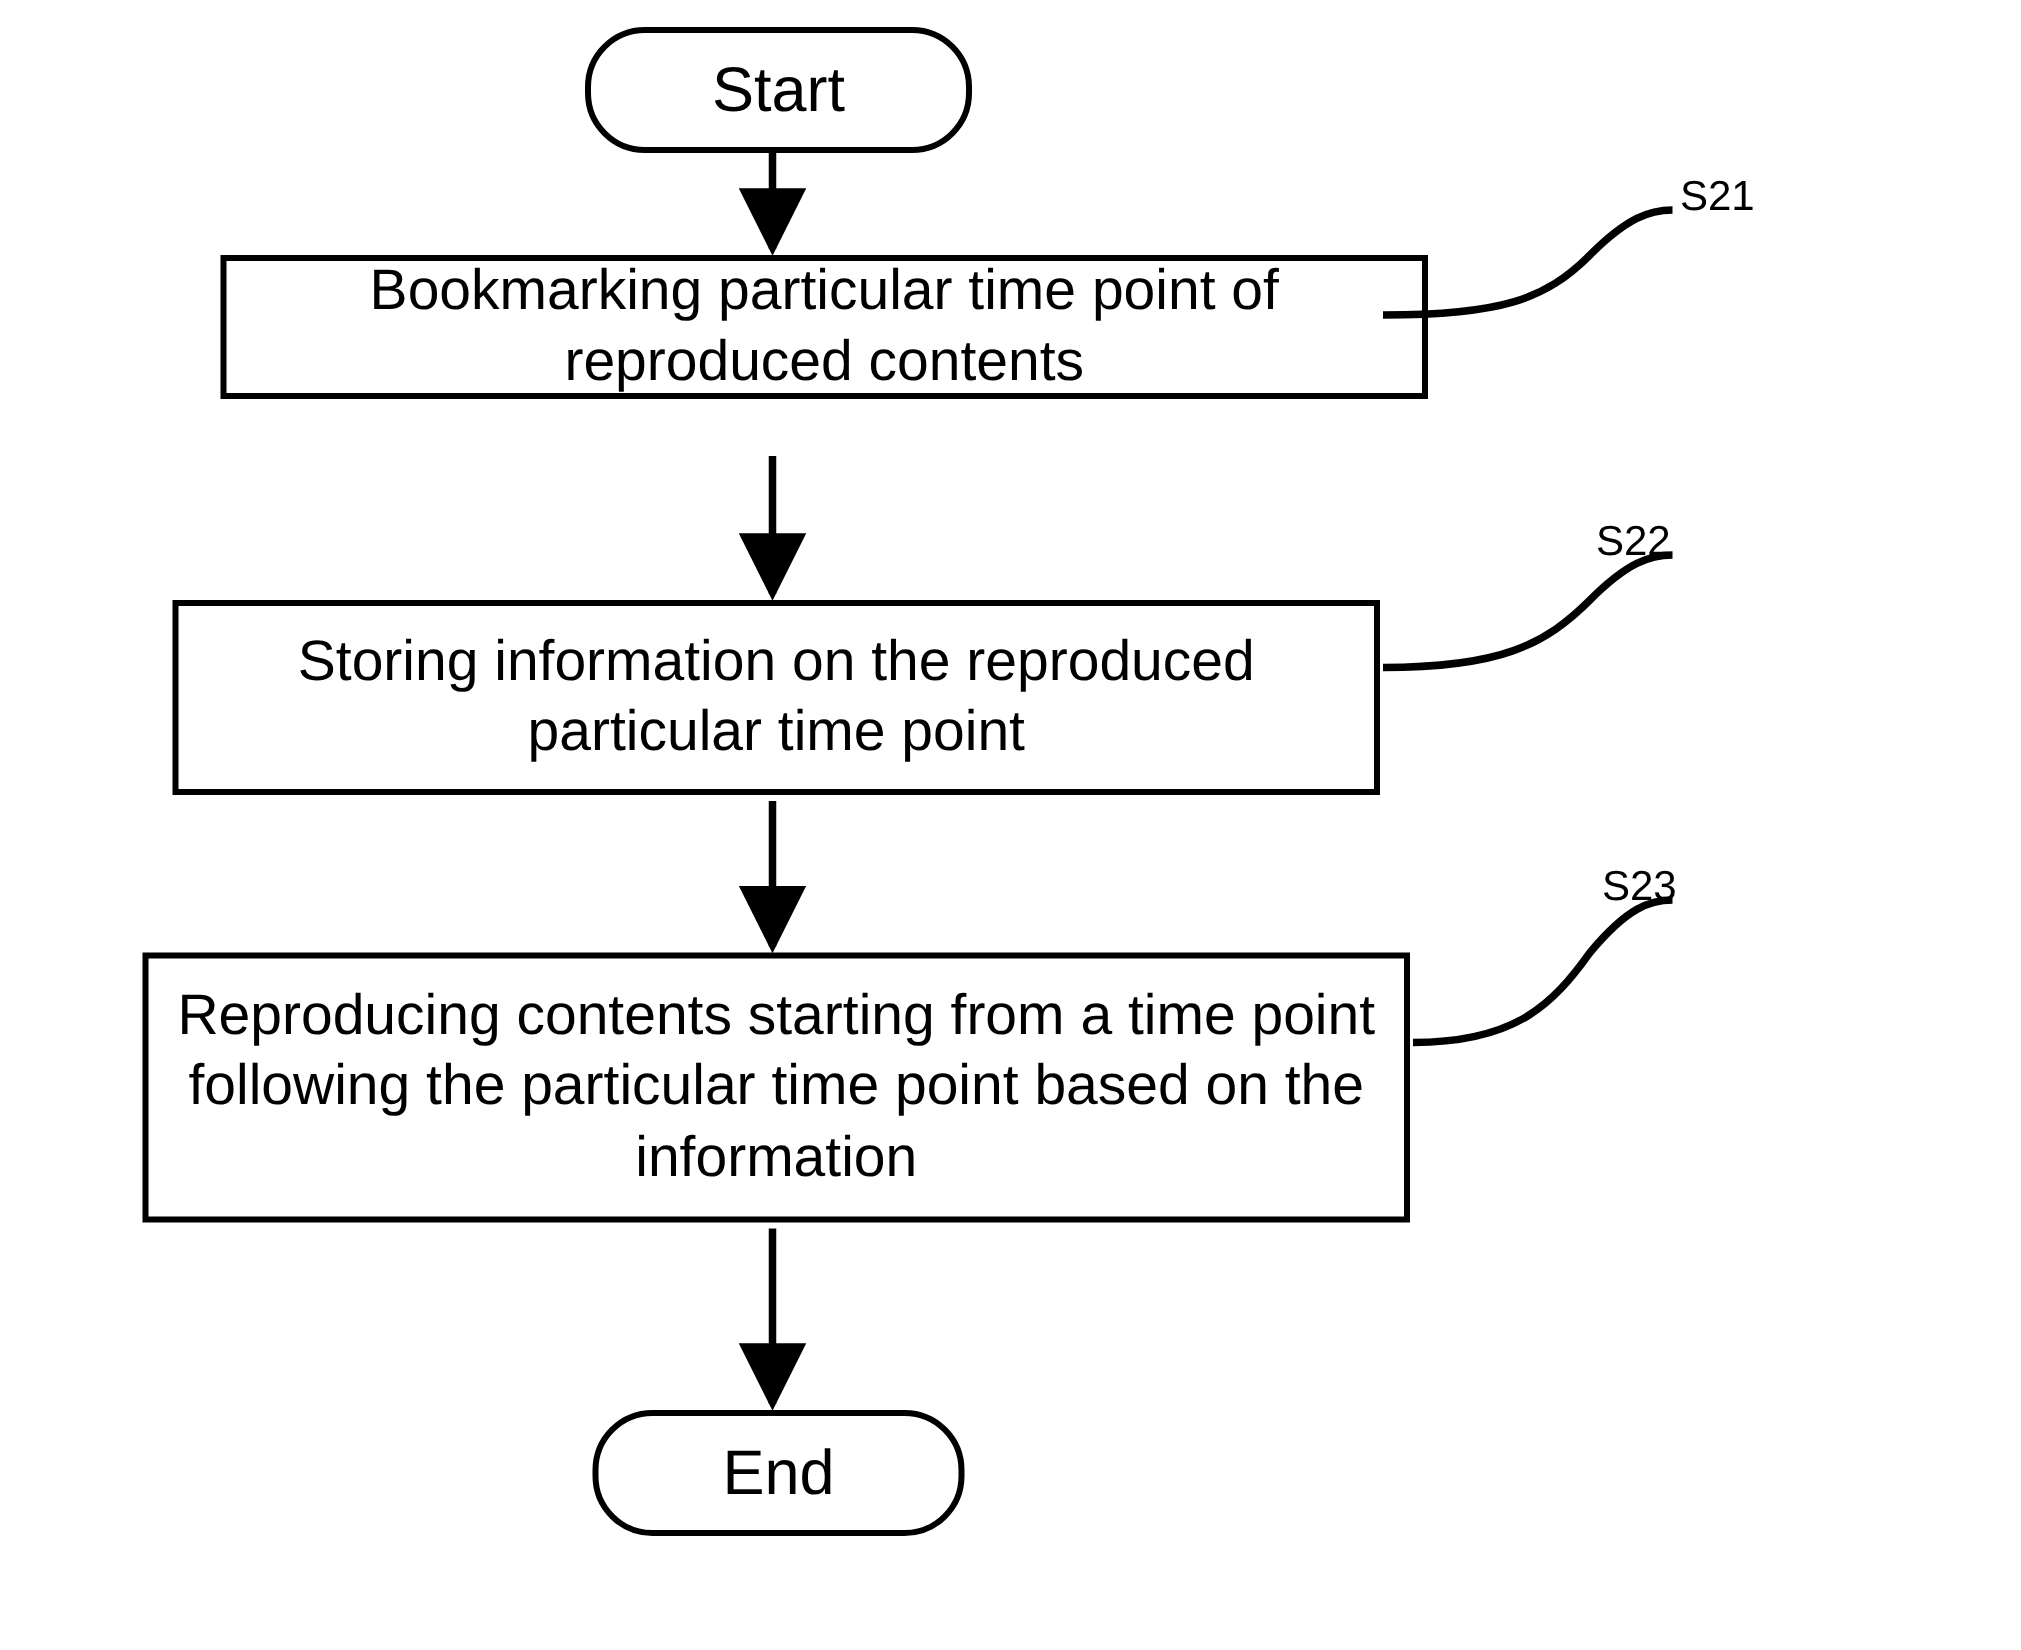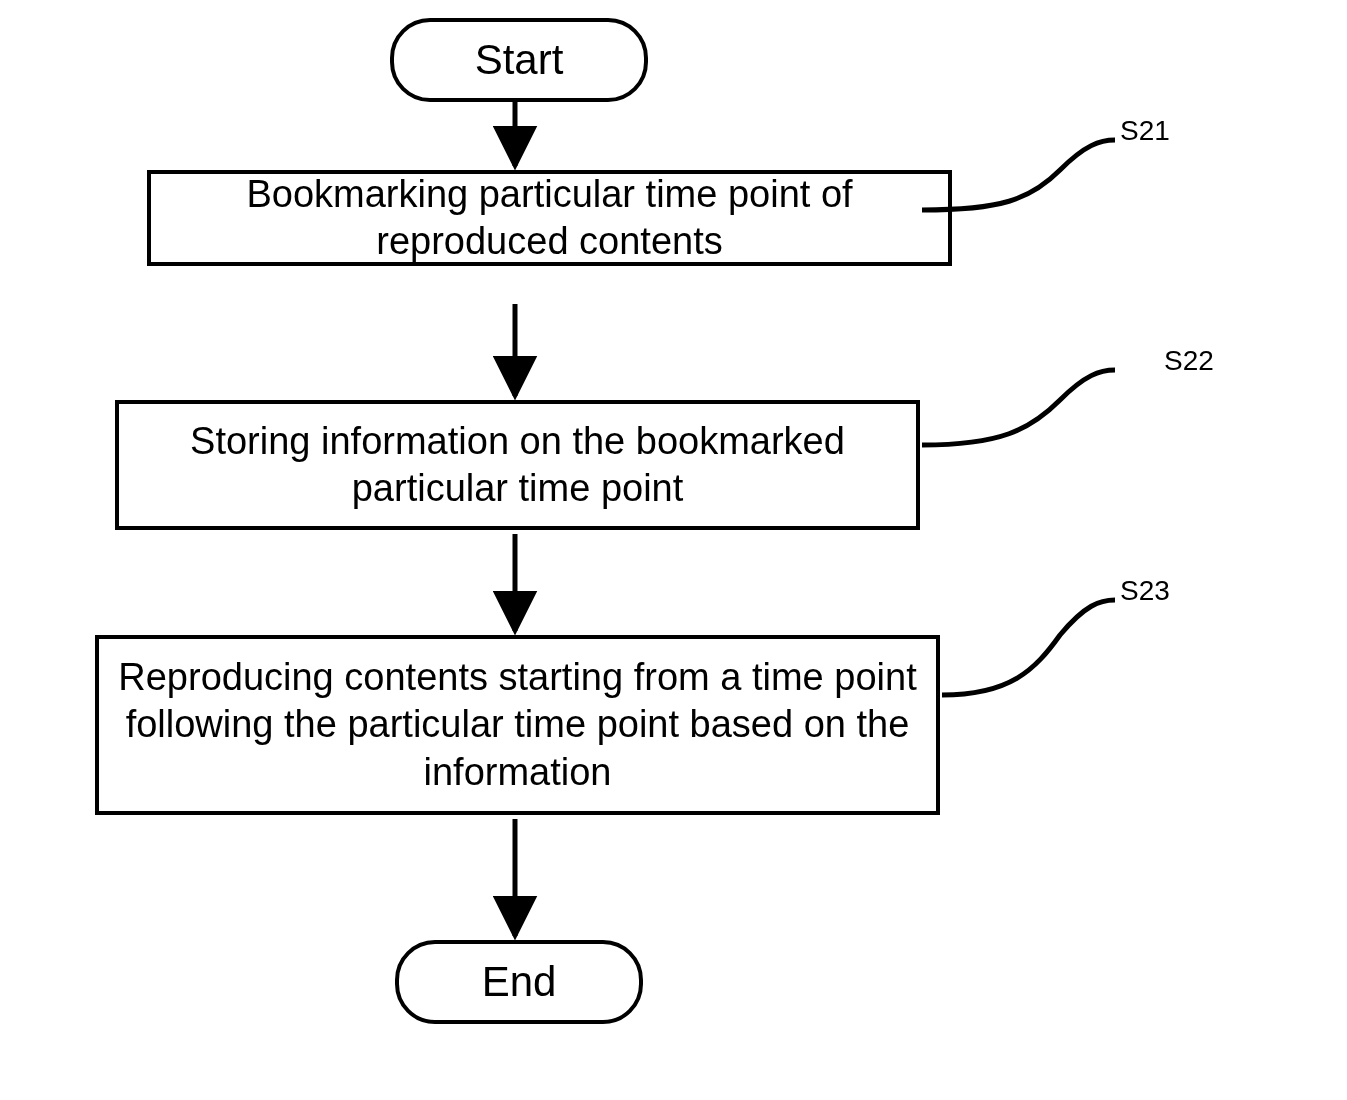--- a/index.html
+++ b/index.html
@@ -57,34 +57,34 @@
 
   <div class="terminator" style="left:390px; top:18px; width:250px; height:76px;">
     <span>Start</span>
   </div>
 
   <div class="process" style="left:115px; top:170px; width:805px; height:96px;margin-left:32px;">
     <span>Bookmarking particular time point of reproduced contents</span>
   </div>
 
   <div class="process" style="left:115px; top:400px; width:805px; height:130px;">
-    <span>Storing information on the bookmarked particular time point</span>
+    <span>Storing information on the reproduced particular time point</span>
   </div>
 
   <div class="process" style="left:95px; top:635px; width:845px; height:180px;">
     <span>Reproducing contents starting from a time point following the particular time point based on the information</span>
   </div>
 
   <div class="terminator" style="left:395px; top:940px; width:240px; height:76px;">
     <span>End</span>
   </div>
 
   <div class="label" style="left:1120px; top:115px;">S21</div>
-  <div class="label" style="left:1164px; top:345px;">S22</div>
-  <div class="label" style="left:1120px; top:575px;">S23</div>
+  <div class="label" style="left:1064px; top:345px;">S22</div>
+  <div class="label" style="left:1068px; top:575px;">S23</div>
 
   <svg class="overlay">
     <defs>
       <marker id="arrow" viewBox="0 0 10 10" refX="9" refY="5" markerWidth="9" markerHeight="9" orient="auto-start-reverse">
         <path d="M 0 0 L 10 5 L 0 10 z" fill="#000"></path>
       </marker>
     </defs>
 
     <line x1="515" y1="98" x2="515" y2="166" stroke="#000" stroke-width="5" marker-end="url(#arrow)"></line>
     <line x1="515" y1="304" x2="515" y2="396" stroke="#000" stroke-width="5" marker-end="url(#arrow)"></line>

